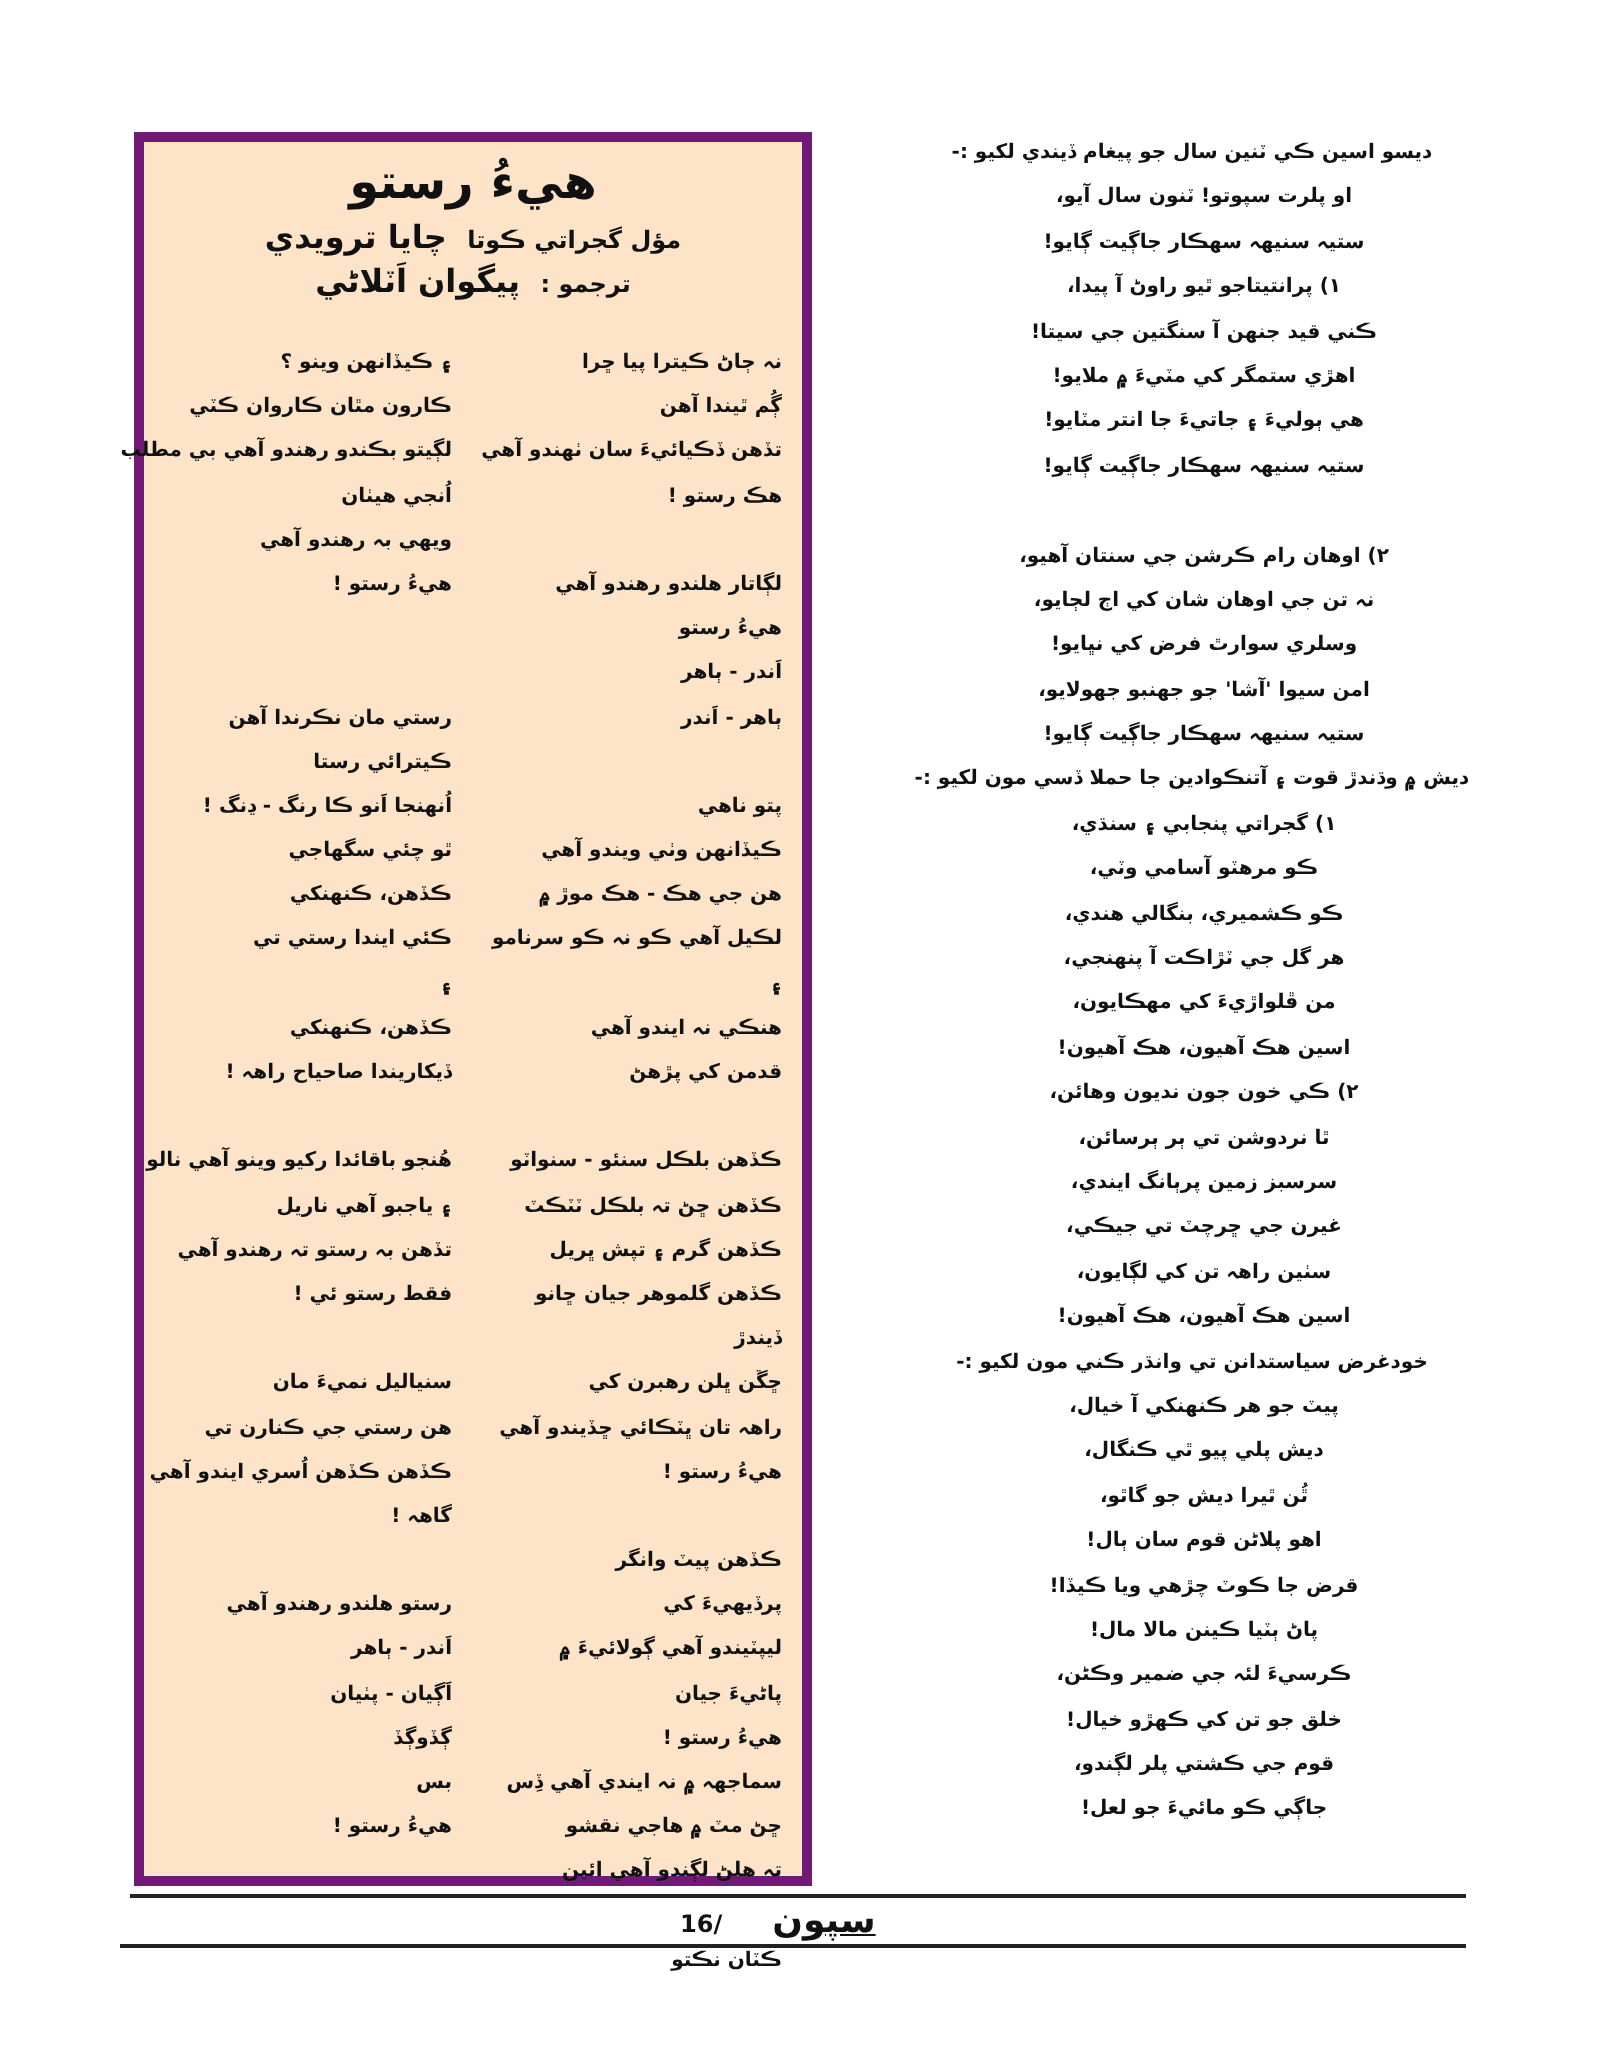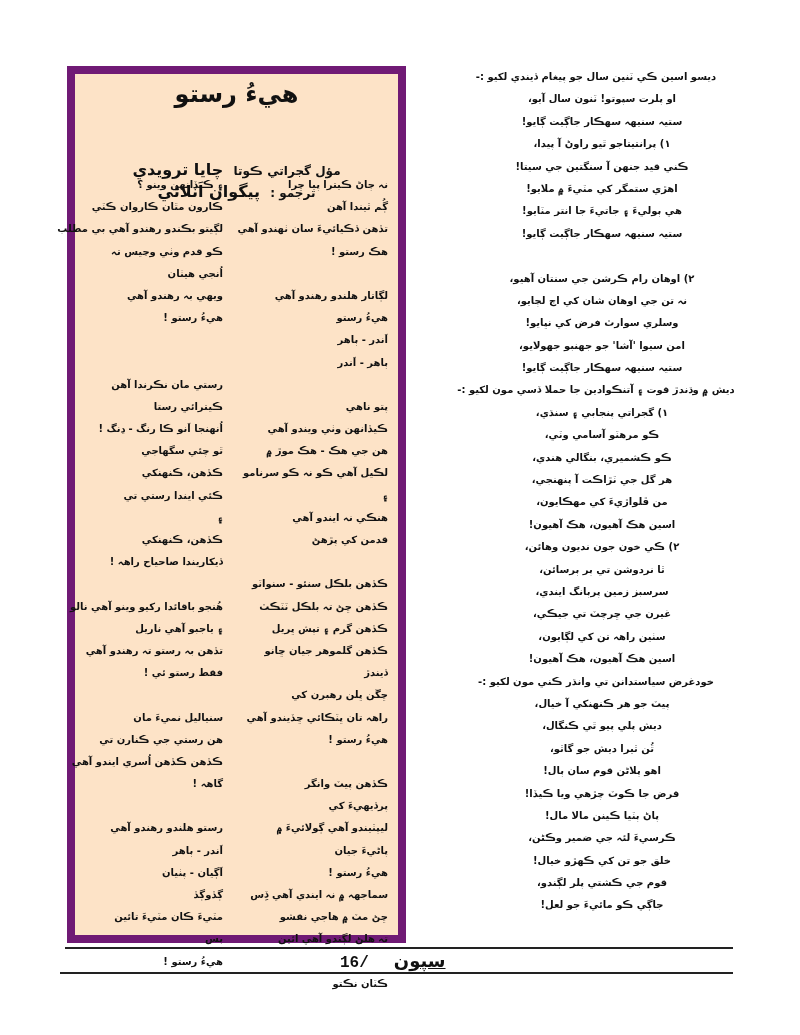--- a/index.html
+++ b/index.html
@@ -2,29 +2,29 @@
 <html><head>
   <meta charset="utf-8">
   <style>
     html, body { margin: 0; padding: 0; }
     body {
       width: 800px; height: 1035px; background: #ffffff; position: relative; overflow: hidden;
       font-family: "DejaVu Sans", sans-serif; color: #111;
     }
     .poem-box {
       position: absolute; left: 67px; top: 66px; width: 339px; height: 877px;
-      background: #fde3c7; border: 8px solid #701a75; box-sizing: border-box;
+      background: #fde3c7; border: 5px solid #701a75; box-sizing: border-box;
     }
     .poem-title {
       position: absolute; left: 0; right: 0; top: 4px; text-align: center;
       font-size: 24px; font-weight: bold; direction: rtl; line-height: 32px;
     }
     .poem-credit {
       position: absolute; left: 0; right: 0; text-align: center; direction: rtl;
-      font-size: 12px; font-weight: bold; line-height: 20px; margin-top: 48px;
+      font-size: 12px; font-weight: bold; line-height: 20px;
     }
     .poem-credit .name { font-size: 16px; margin-right: 6px; }
     .credit-1 { top: 38px; }
     .credit-2 { top: 60px; }
     .poem-col {
       position: absolute; top: 100px; direction: rtl; text-align: right;
       font-size: 10px; font-weight: bold; line-height: 22.2px; white-space: nowrap;
     }
     .poem-col.right-col { right: 10px; width: 160px; }
     .poem-col.left-col { right: 175px; width: 165px; }
@@ -38,21 +38,21 @@
     .side-col .heading { padding-right: 0; }
     .side-col .gap { height: 22.4px; }
     .rule { position: absolute; height: 2px; background: #222; }
     .rule-1 { left: 65px; width: 668px; top: 947px; }
     .rule-2 { left: 60px; width: 673px; top: 972px; }
     .footer {
       position: absolute; left: 340px; top: 950px; direction: rtl; font-weight: bold;
       display: flex; align-items: baseline; gap: 4px;
     }
     .footer .mag { font-size: 18px; text-decoration: underline; margin-left: 21px; }
-    .footer .page { font-size: 16px; direction: ltr; font-family: Liberation Mono, monospace; }
+    .footer .page { font-size: 12px; direction: ltr; }
   </style>
 </head>
 <body>
 
 <div class="poem-box">
   <div class="poem-title">هيءُ رستو</div>
   <div class="poem-credit credit-1">
     <span>مؤل گجراتي ڪوتا</span>
     <span class="name">چايا ترويدي</span>
   </div>
@@ -96,21 +96,20 @@
       <div class="line">سماجهہ ۾ نہ ايندي آهي ڏِس</div>
       <div class="line">ڇڻ مٽ ۾ هاجي نقشو</div>
       <div class="line">تہ هلڻ لڳندو آهي ائين</div>
       <div class="line"></div>
       <div class="line">ڪٽان نڪتو</div>
     </div>
   <div class="poem-col left-col" id="poem-left">
       <div class="line">۽ ڪيڏانهن وينو ؟</div>
       <div class="line">ڪارون مٿان ڪاروان ڪٽي</div>
       <div class="line">لڳيتو بڪندو رهندو آهي بي مطلب</div>
-      <div class="line">ڪو قدم وٺي وڃيس تہ</div>
       <div class="line">اُنجي هيٺان</div>
       <div class="line">ويهي بہ رهندو آهي</div>
       <div class="line">هيءُ رستو !</div>
       <div class="line"></div>
       <div class="line"></div>
       <div class="line">رستي مان نڪرندا آهن</div>
       <div class="line">ڪيترائي رستا</div>
       <div class="line">اُنهنجا اَنو ڪا رنگ - ڍنگ !</div>
       <div class="line">ٿو چئي سگهاجي</div>
       <div class="line">ڪڏهن، ڪنهنکي</div>
@@ -126,21 +125,20 @@
       <div class="line"></div>
       <div class="line">سنياليل نميءَ مان</div>
       <div class="line">هن رستي جي ڪنارن تي</div>
       <div class="line">ڪڏهن ڪڏهن اُسري ايندو آهي</div>
       <div class="line">گاهہ !</div>
       <div class="line"></div>
       <div class="line">رستو هلندو رهندو آهي</div>
       <div class="line">اَندر - ٻاهر</div>
       <div class="line">اَڳيان - پٺيان</div>
       <div class="line">ڳڏوڳڏ</div>
-      <div class="line">مٽيءَ ڪان مٽيءَ تائين</div>
       <div class="line">بس</div>
       <div class="line">هيءُ رستو !</div>
     </div>
 </div>
 
 <div class="side-col" id="side-col">
     <div class="line heading">ديسو اسين ڪي ٽنين سال جو پيغام ڏيندي لکيو :-</div>
     <div class="line indent">او پلرت سپوتو! ٽنون سال آيو،</div>
     <div class="line indent">ستيہ سنيهہ سهڪار جاڳيت ڳايو!</div>
     <div class="line indent">١)    پرانتيتاجو ٿيو راوڻ آ پيدا،</div>

